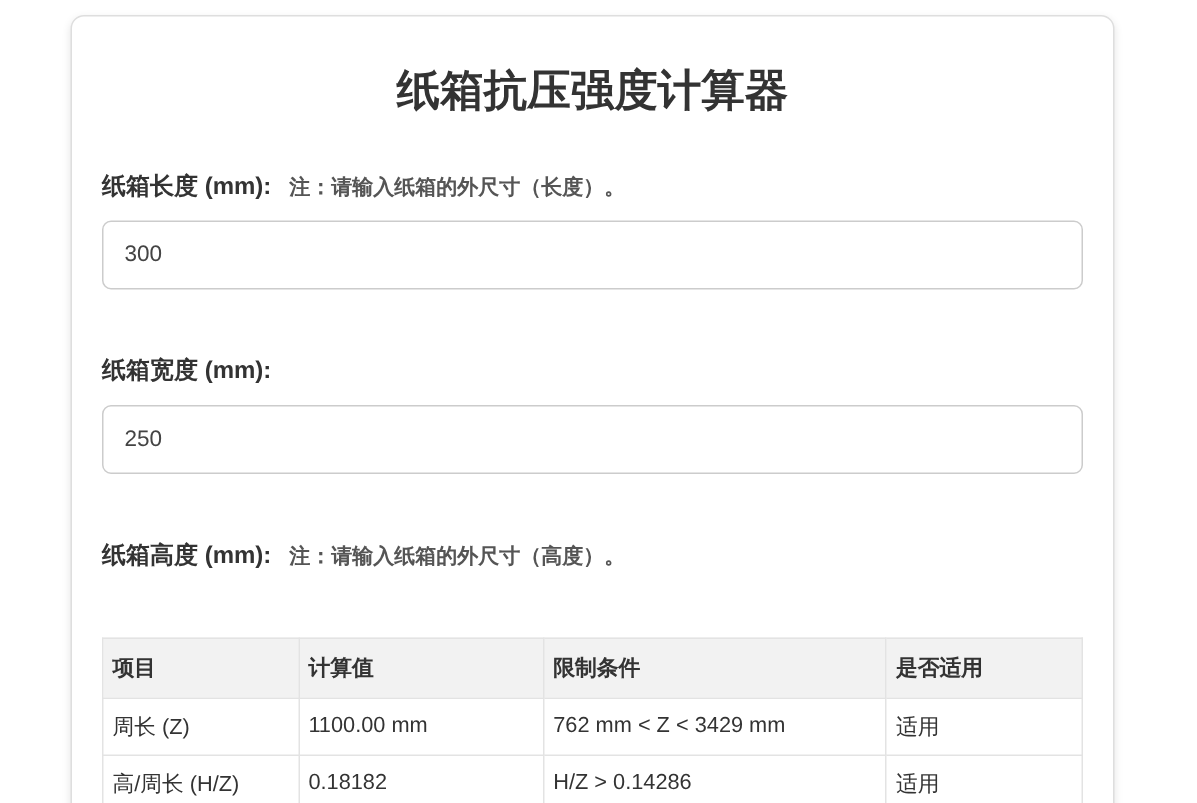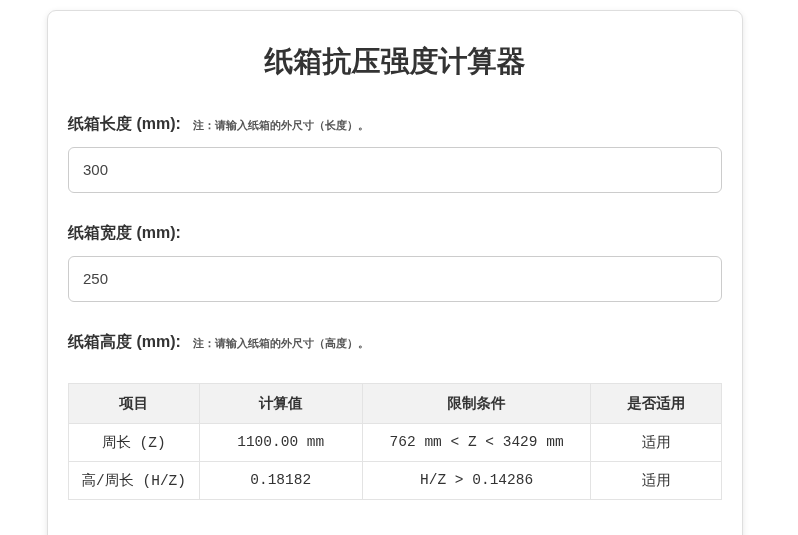--- a/index.html
+++ b/index.html
@@ -21,35 +21,35 @@
     padding: 32px 20px 30px 20px;
   }
   .title {
     font-size: 29px;
     font-weight: bold;
     color: #333333;
     text-align: center;
     line-height: 1.3;
     margin-bottom: 33px;
   }
-  .field { margin-bottom: 30px; }
+  .field { margin-bottom: 44px; }
   .label-row {
     display: flex;
     align-items: baseline;
     gap: 12px;
     margin-bottom: 12px;
   }
   .field-label {
     font-size: 16px;
     font-weight: bold;
     color: #333333;
     white-space: nowrap;
   }
   .field-note {
-    font-size: 11px;
+    font-size: 14px;
     font-weight: bold;
     color: #555555;
     white-space: nowrap;
   }
   .field-input {
     display: block;
     width: 100%;
     height: 44px;
     padding: 22px 14px;
     font-size: 15px;
@@ -61,32 +61,32 @@
     font-family: "Liberation Sans", "DejaVu Sans", sans-serif;
   }
   .result-table {
     width: 100%;
     border-collapse: collapse;
     table-layout: fixed;
     margin-top: 1px;
   }
   .result-table th, .result-table td {
     border: 1px solid #e3e3e3;
-    text-align: center;
+    text-align: left;
     vertical-align: middle;
     padding: 9px 6px;
     font-size: 14.5px;
   }
   .result-table th {
     background: #f2f2f2;
     color: #333333;
     font-weight: bold;
     padding: 10px 6px;
   }
-  .result-table td { color: #333333; font-family: Liberation Mono, monospace; }
+  .result-table td { color: #333333; }
   .col-item  { width: 20%; }
   .col-value { width: 25%; }
   .col-cond  { width: 35%; }
   .col-app   { width: 20%; }
   .status-ok { color: #008000; font-weight: normal; }
 </style>
 </head>
 <body>
 
 <div class="card">

